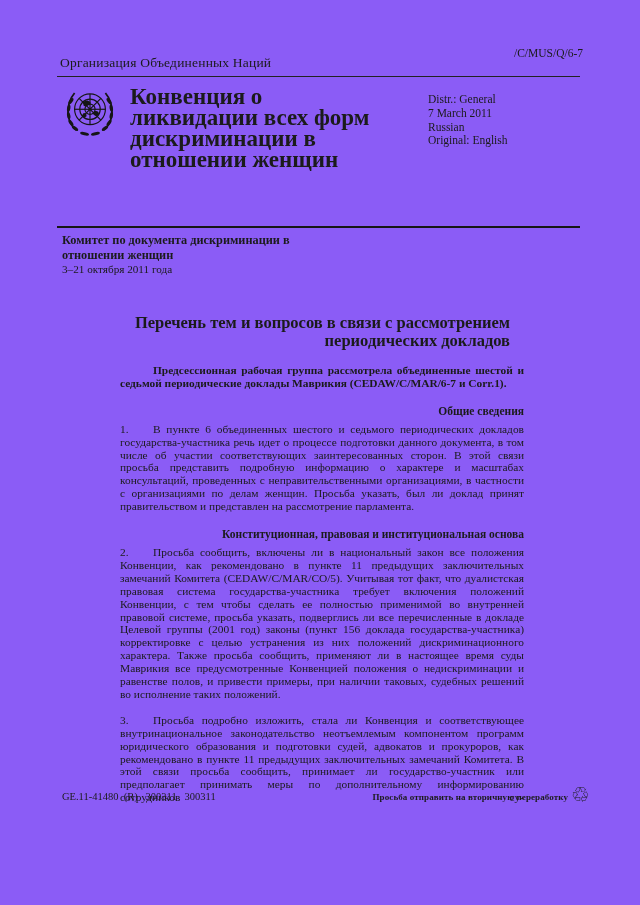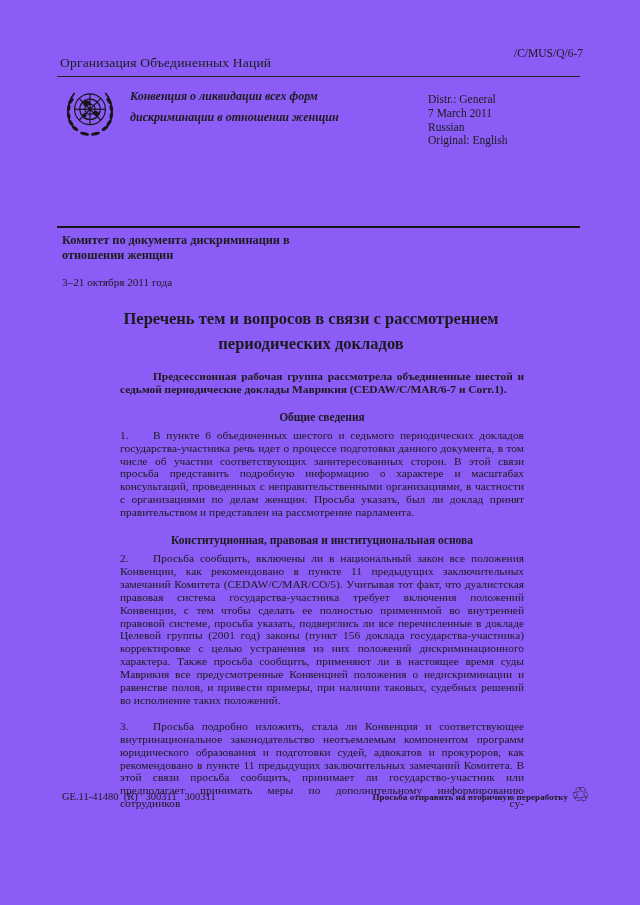--- a/index.html
+++ b/index.html
@@ -28,49 +28,49 @@
   .doc-symbol .suffix { font-size:11.5px; margin-left:1px; }
   .rule-thin {
     position:absolute; top:76px; left:57px; width:523px;
     border-top:1.5px solid #222;
   }
 
   
   .emblem { position:absolute; top:83px; left:61px; width:58px; height:58px; }
   .conv-title {
     position:absolute; top:86px; left:130px; width:242px;
-    font-weight:bold; font-size:12px; line-height:21px;font-style:italic;
+    font-weight:bold; font-size:23px; line-height:21px;
   }
   .distr {
     position:absolute; top:93px; left:428px;
     font-size:11.5px; line-height:13.8px;
   }
 
   
   .rule-thick {
     position:absolute; top:226px; left:57px; width:523px;
     border-top:2.5px solid #161616;
   }
   .committee { position:absolute; top:233px; left:62px; width:270px; }
   .committee-name { font-weight:bold; font-size:12.3px; line-height:14.5px; }
   .session { font-weight:bold; font-size:11.2px; line-height:13px; margin-top:2px; }
-  .session-dates { font-size:11.2px; line-height:13px; margin-top:14px; }
+  .session-dates { font-size:11.2px; line-height:13px; margin-top:1px; }
 
   
   .main {
     position:absolute; top:306px; left:120px; width:404px;
     font-size:11.4px; line-height:12.9px; text-align:justify;
   }
   .doc-title {
-    font-size:16.5px; line-height:25px; font-weight:bold;
-    margin:0; width:382px; text-align:center;
+    font-size:16.5px; line-height:18px; font-weight:bold;
+    margin:8px; width:382px; text-align:right;
   }
   .intro { margin:14px 0 0; text-indent:33px;font-weight:bold; }
   .section-heading {
-    font-size:11.5px; font-weight:bold; text-align:center;
+    font-size:11.5px; font-weight:bold; text-align:right;
     margin:15px 0 5px;
   }
   .para { margin:0 0 13px; }
   .para:last-child { margin-bottom:8px; }
   .para .pnum { display:inline-block; width:33px; }
   .para.cutoff { text-align-last:justify; }
 
   
   .footer-ge {
     position:absolute; top:791px; left:62px;

